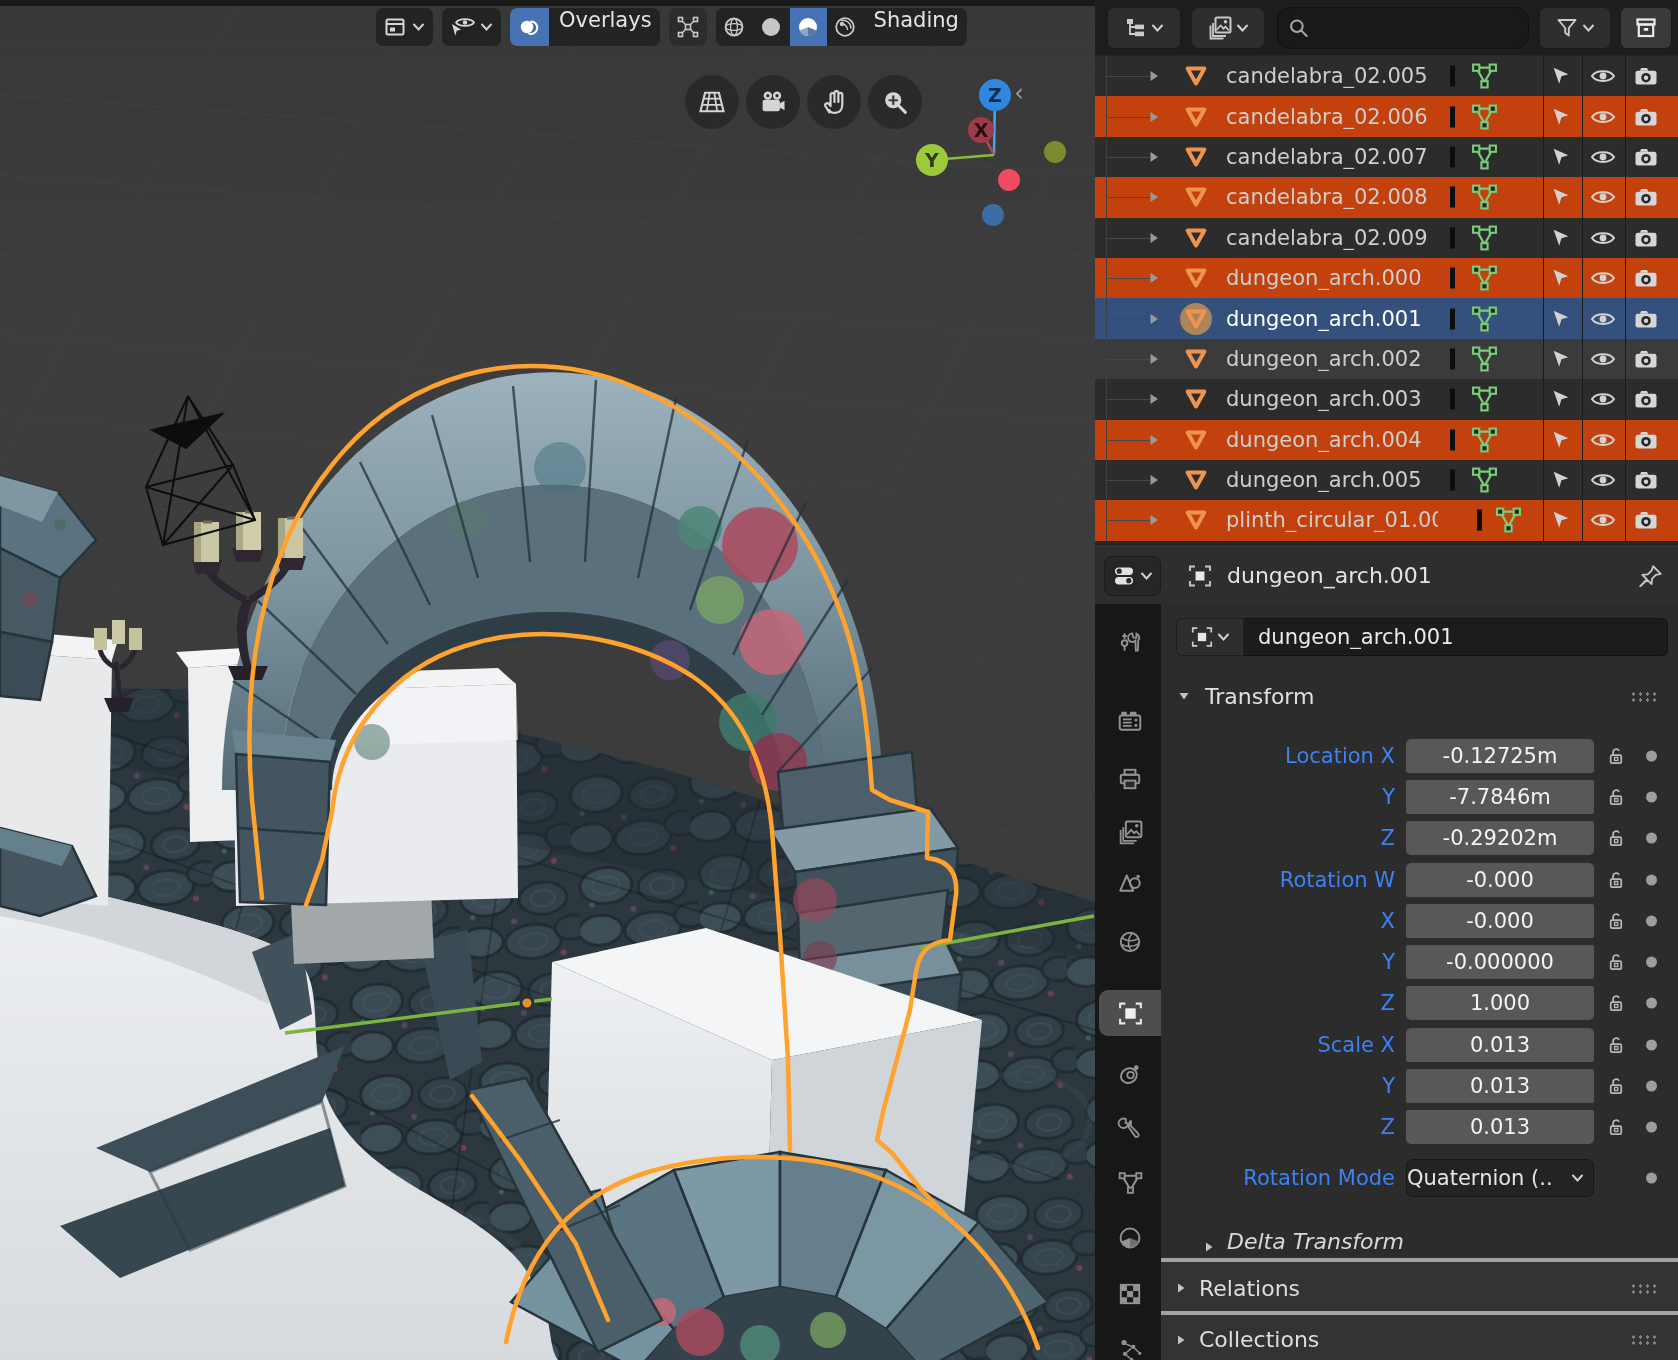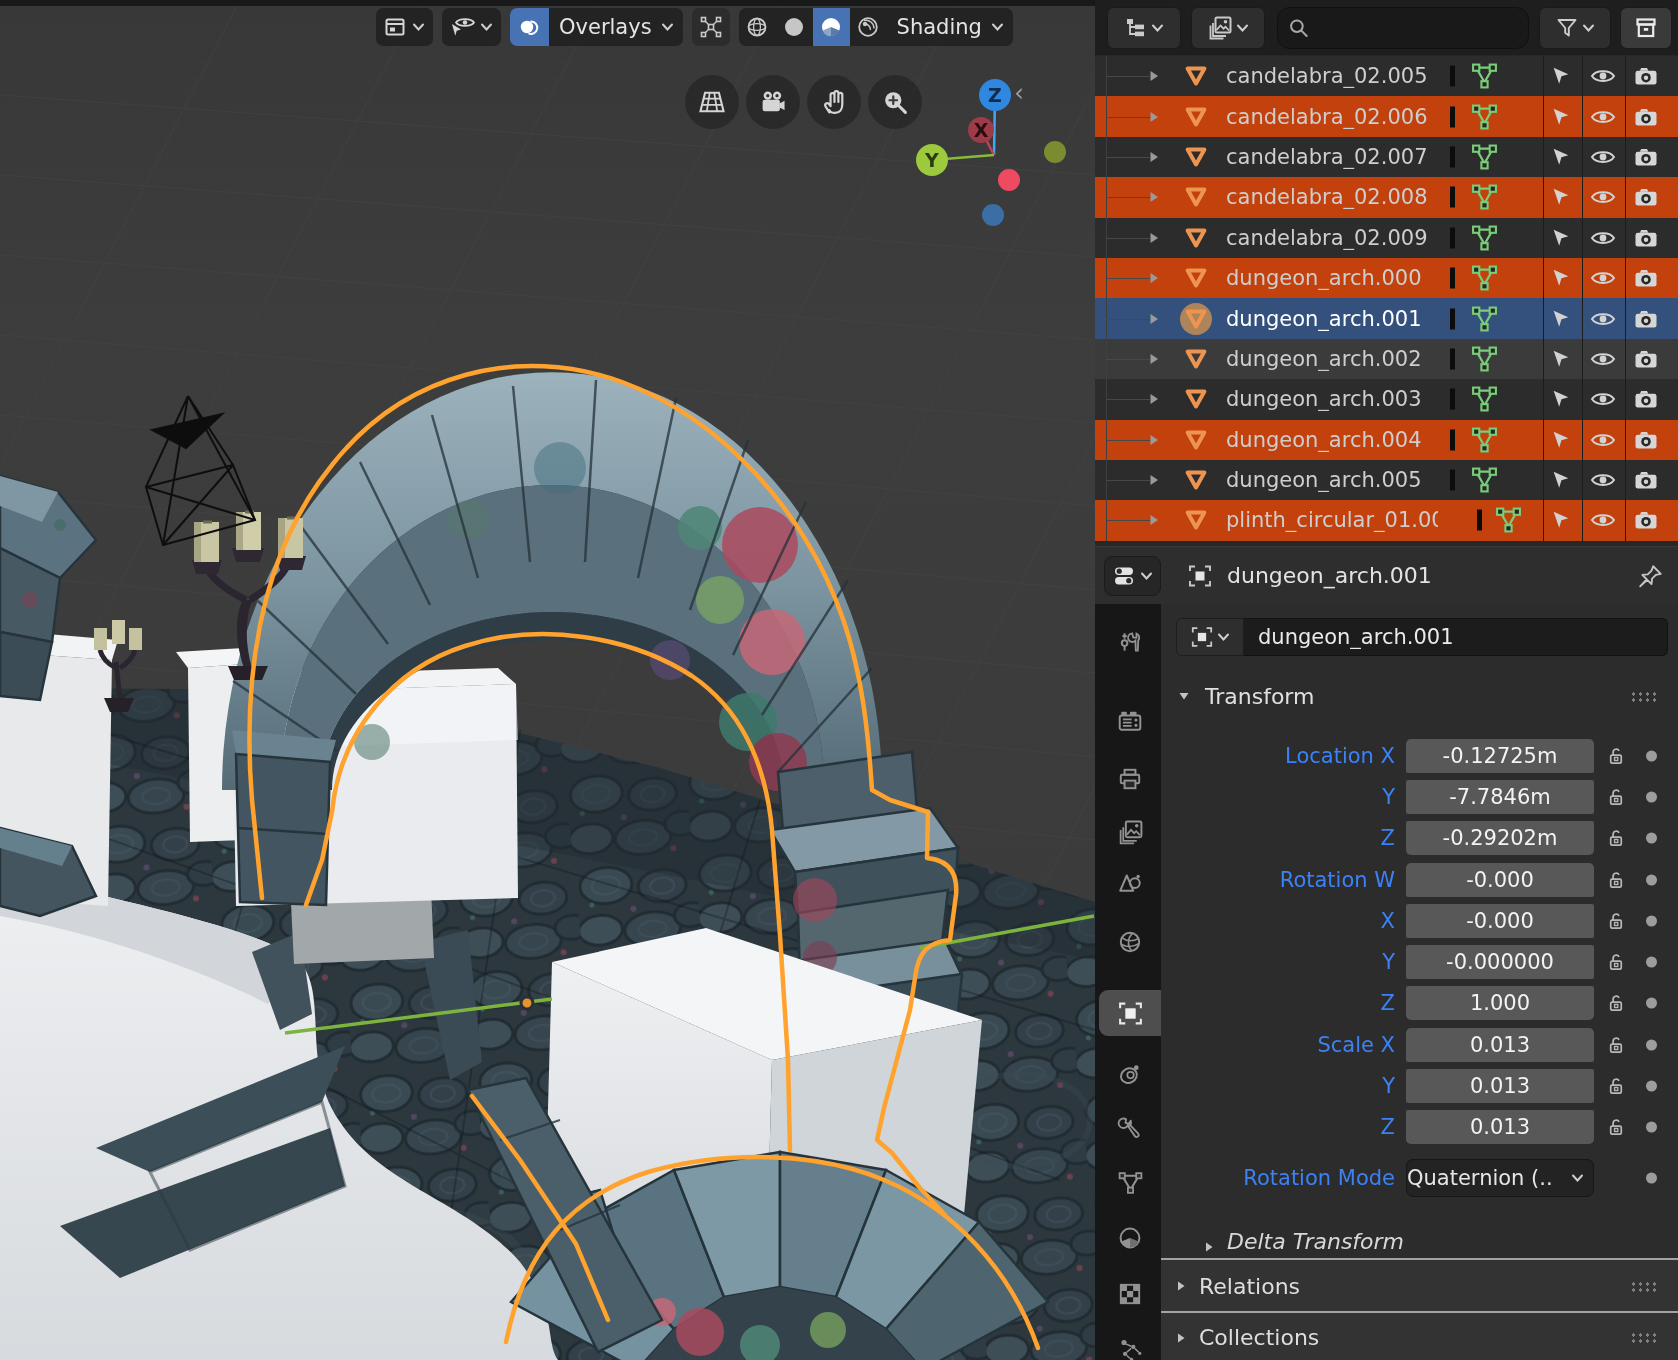--- a/index.html
+++ b/index.html
@@ -10,21 +10,21 @@
   
   #viewport{position:absolute;left:0;top:0;width:1095px;height:1360px;background:#3b3b3b;overflow:hidden;}
   #vp-topline{position:absolute;left:0;top:0;width:1095px;height:6px;background:#191919;}
   
   .vp-header{position:absolute;top:7px;left:376px;height:40px;display:flex;align-items:center;gap:9px;z-index:30;}
   .hbtn{display:flex;align-items:center;background:rgba(34,34,34,.92);border-radius:7px;height:38px;padding:0 7px;gap:3px;}
   .hbtn .chev{margin-left:1px;}
   .hgroup{display:flex;align-items:stretch;background:rgba(34,34,34,.92);border-radius:7px;overflow:hidden;height:38px;}
   .hgroup .seg{display:flex;align-items:center;justify-content:center;width:37px;}
   .seg.on{background:#4772b3;}
-  .htext{color:#e4e4e4;font-size:21px;padding:0 8px 0 10px;display:flex;align-items:center;gap:8px;}
+  .htext{color:#e4e4e4;font-size:21px;padding:0 8px 0 10px;display:flex;align-items:center;gap:25px;flex-direction:column;}
   
   .navbtn{position:absolute;width:54px;height:54px;border-radius:50%;background:rgba(30,30,30,.55);
           display:flex;align-items:center;justify-content:center;z-index:25;}
   
   #gizmo{position:absolute;left:860px;top:70px;width:230px;height:165px;z-index:25;}
   .gizlab{position:absolute;font-size:19px;font-weight:bold;transform:translate(-50%,-52%);}
   #vp-collapse{position:absolute;left:1006px;top:78px;width:26px;height:30px;color:#9d9d9d;font-size:24px;z-index:26;display:flex;align-items:center;justify-content:center;}
   
   #outliner{position:absolute;left:1095px;top:0;width:583px;height:546px;background:#272727;}
   .ol-header{position:absolute;left:0;top:0;width:583px;height:55px;background:#1e1e1e;display:flex;align-items:center;}
@@ -77,21 +77,21 @@
   .rtop{border-radius:5px 5px 2px 2px;}
   .rmid{border-radius:2px;}
   .rbot{border-radius:2px 2px 5px 5px;}
   .tlock{position:absolute;left:443px;top:50%;transform:translateY(-50%);}
   .tdot{position:absolute;left:485px;top:50%;width:11px;height:11px;border-radius:50%;background:#9d9d9d;transform:translateY(-50%);}
   .dropdown{position:absolute;left:245px;top:0;width:188px;height:38px;background:#232323;border:1px solid #161616;border-radius:7px;display:flex;align-items:center;box-sizing:border-box;}
   .dropdown .dval{font-size:21px;color:#e5e5e5;margin-left:0;white-space:nowrap;flex:1;}
   .subrow{position:absolute;left:0;width:517px;height:40px;display:flex;align-items:flex-end;font-style:italic;}
   .subrow .arr{margin-left:42px;}
   .subrow .stxt{font-size:22px;color:#d8d8d8;margin-left:12px;}
-  .band{position:absolute;left:0;width:517px;background:#333333;border-top:2px solid #a3a3a3;border-bottom:1px solid #222;display:flex;align-items:center;}
+  .band{position:absolute;left:0;width:517px;background:#333333;border-top:4px solid #a3a3a3;border-bottom:1px solid #222;display:flex;align-items:center;}
   .band .arr{margin-left:14px;}
   .band .btxt{font-size:22px;color:#dedede;margin-left:12px;}
   .chev{width:15px;height:12px;}
 </style>
 </head>
 <body>
 
 <svg width="0" height="0" style="position:absolute">
   <defs>
     <symbol id="i-chev" viewBox="0 0 14 12">

